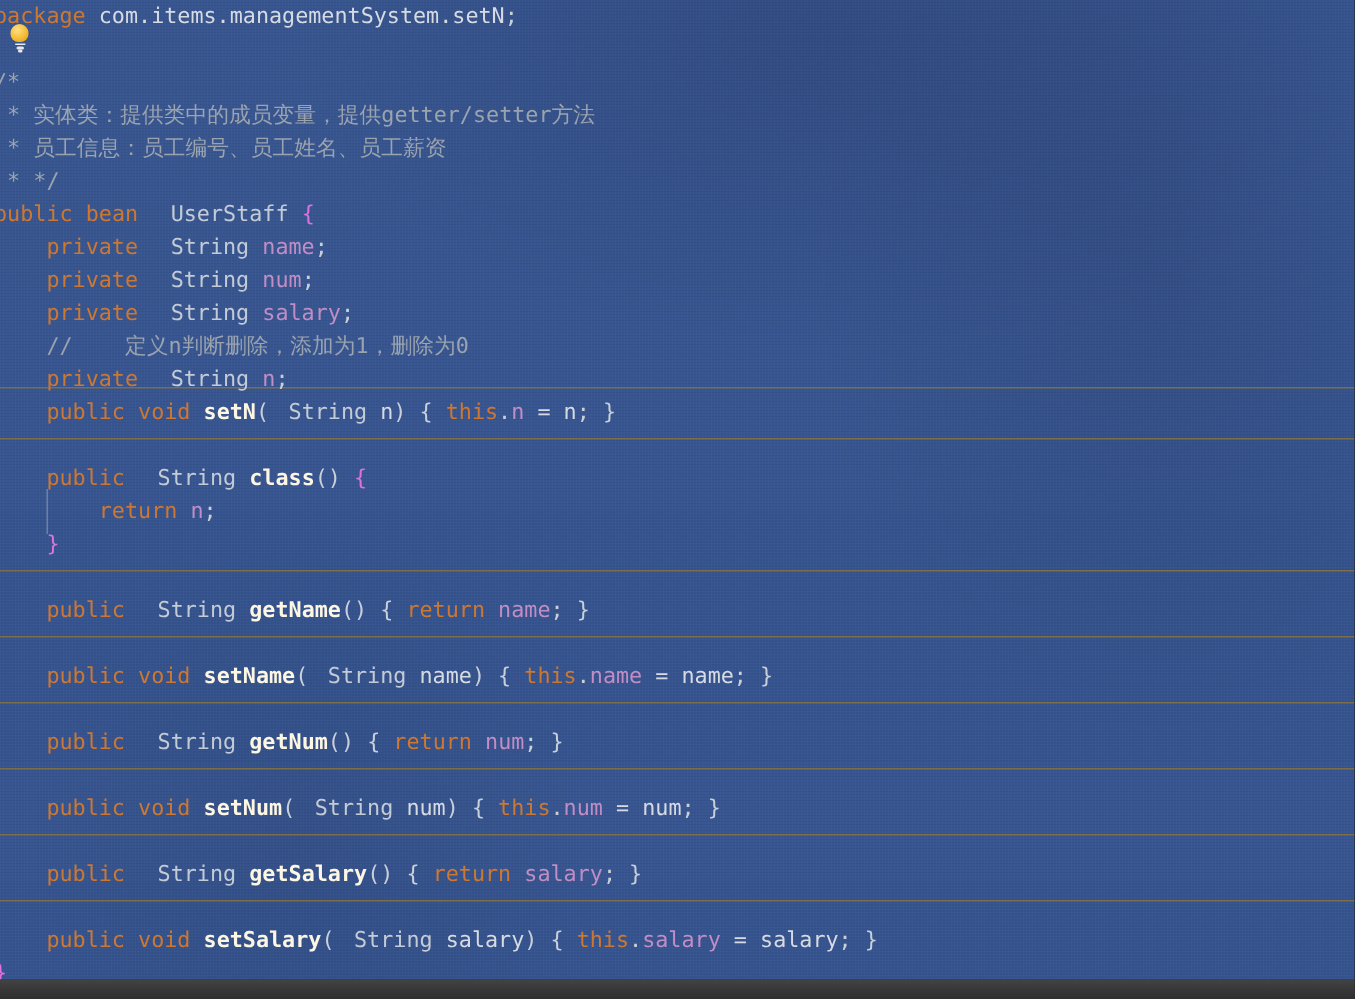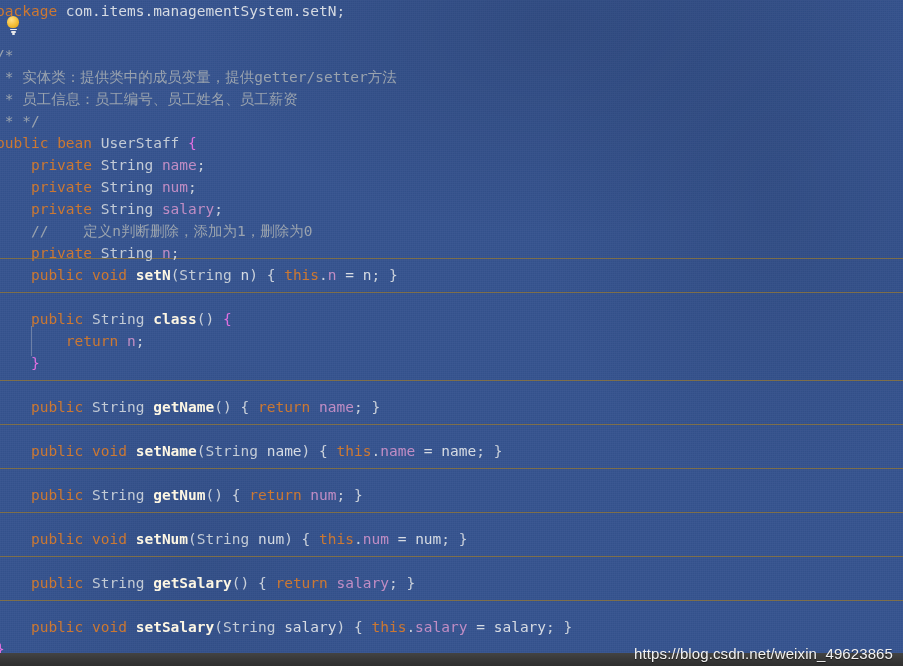--- a/index.html
+++ b/index.html
@@ -69,21 +69,21 @@
   
   .indent-guide {
     position: absolute;
     width: 1px;
     background: #9aa6bb;
     opacity: 0.55;
   }
 
   
   .kw   { color: #cc7832; }
-  .type { color: #c3cbd6; }
+  .type { color: #c3cbd6; margin-left: 13px; }
   .fld  { color: #c08dc4; }
   .mth  { color: #fdf6e3; font-weight: bold; }
   .plain{ color: #d6dbe3; }
   .cmt  { color: #9aa3ae; }
   .brace{ color: #e06fe0; }
   .punct{ color: #c9d0da; }
 
   
   #bulb {
     position: absolute;
@@ -178,15 +178,14 @@
       <div class="glass"></div>
       <div class="base1"></div>
       <div class="base2"></div>
       <div class="base3"></div>
     </div>
 
   </div>
 
   <div id="bottom-bar"></div>
 
-  <div id="watermark">https://blog.csdn.net/weixin_49623865</div>
 
 </div>
 
 </body></html>

